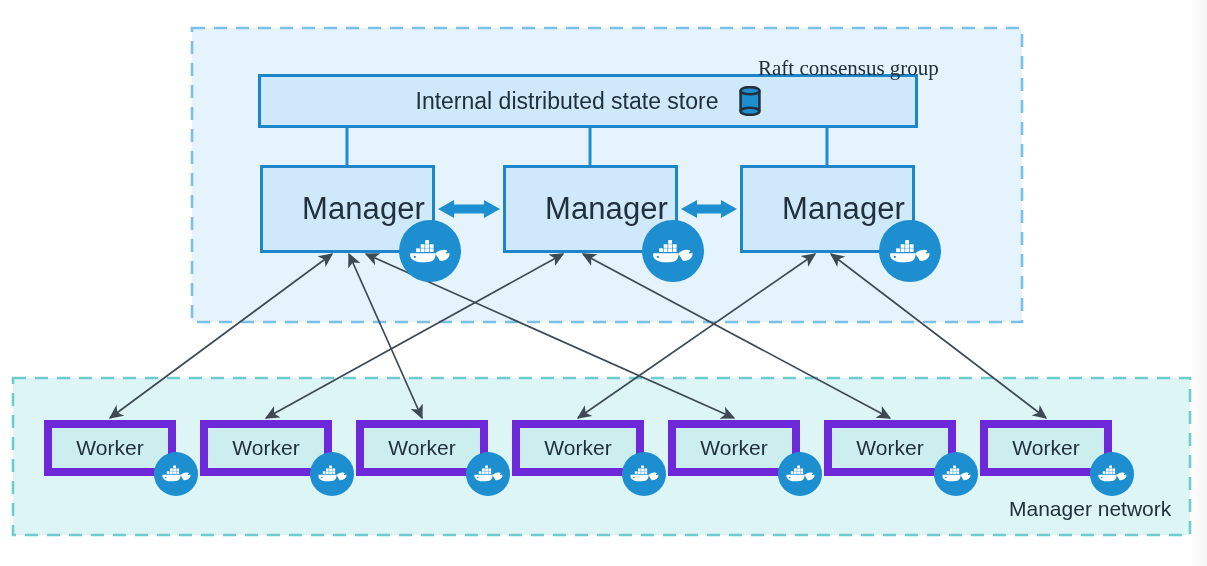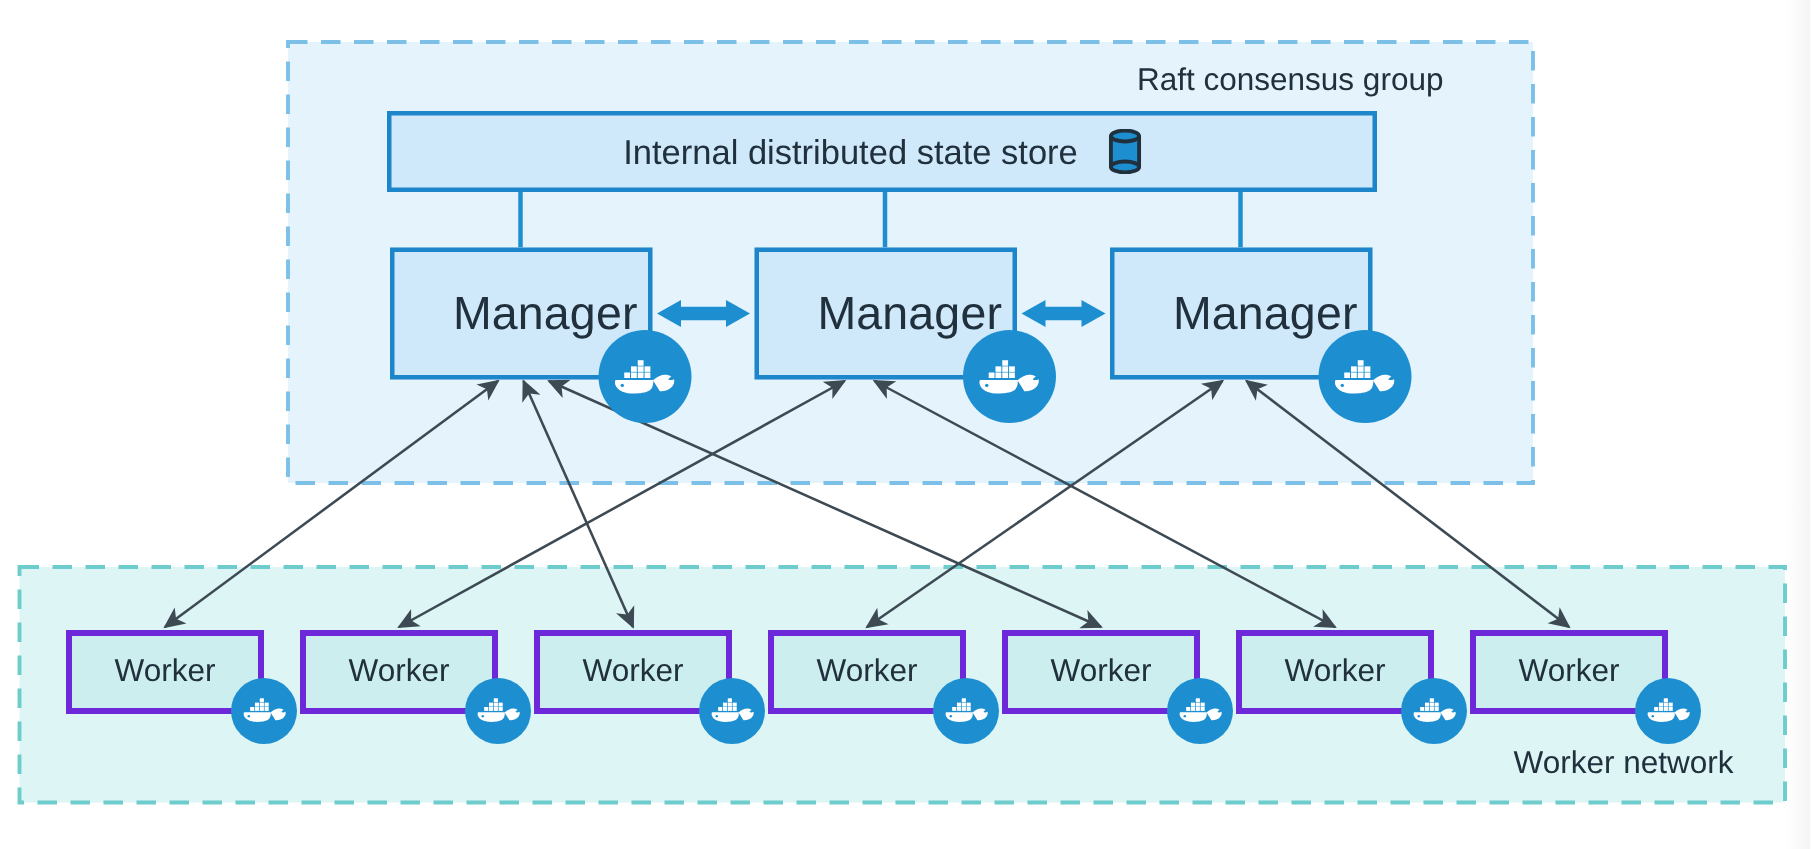--- a/index.html
+++ b/index.html
@@ -38,21 +38,21 @@
   }
   .store{
     background:#cfe8fa;
     border:3px solid #1d85c9;
     color:#20303c;
     font-size:23px;
     gap:20px;
   }
   .worker{
     background:#cdeeee;
-    border:4px solid #6d28d9;
+    border:8px solid #6d28d9;
     color:#20303c;
     font-size:21px;
   }
 
   .grp-label{
     position:absolute;z-index:5;
     color:#20303c;
     font-size:21px;
     white-space:nowrap;
   }
@@ -106,22 +106,22 @@
         <g>
           <polygon points="438,209 454,200 454,204.5 484,204.5 484,200 500,209 484,218 484,213.5 454,213.5 454,218" fill="#1d8fd1"></polygon>
         </g>
         <g>
           <polygon points="681,209 697,200 697,204.5 721,204.5 721,200 737,209 721,218 721,213.5 697,213.5 697,218" fill="#1d8fd1"></polygon>
         </g>
       </g>
   </svg>
 
   <div id="group-labels">
-      <div class="grp-label" style="left: 758px; top: 42px;">Raft consensus group</div>
-      <div class="grp-label" style="left: 1009px; top: 497px;">Worker network</div>
+      <div class="grp-label" style="left: 758px; top: 56px; font-family: Liberation Serif, serif;">Raft consensus group</div>
+      <div class="grp-label" style="left: 1009px; top: 497px;">Manager network</div>
     </div>
 
   <div class="node store" id="store-node" style="left: 258px; top: 74px; width: 660px; height: 54px;">
     <span>Internal distributed state store</span>
     <span>
       <svg class="dbicon" viewBox="0 0 22 30">
         <rect x="1.6" y="4.5" width="18.8" height="21" fill="#1d8fd1"></rect>
         <ellipse cx="11" cy="25.3" rx="9.4" ry="3.6" fill="#1d8fd1" stroke="#20303c" stroke-width="2.6"></ellipse>
         <path d="M1.6,4.6 L1.6,25.3 M20.4,4.6 L20.4,25.3" stroke="#20303c" stroke-width="2.6" fill="none"></path>
         <ellipse cx="11" cy="4.7" rx="9.4" ry="3.6" fill="#1d8fd1" stroke="#20303c" stroke-width="2.6"></ellipse>

